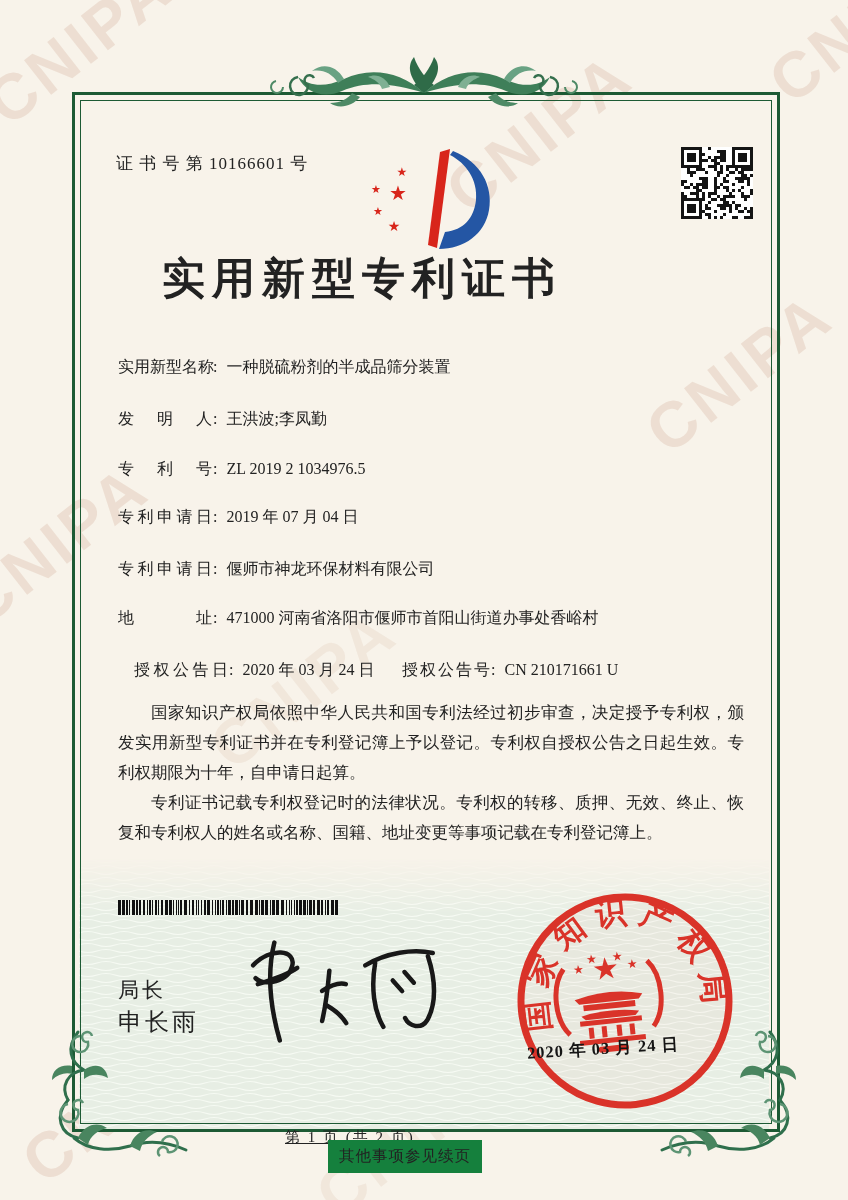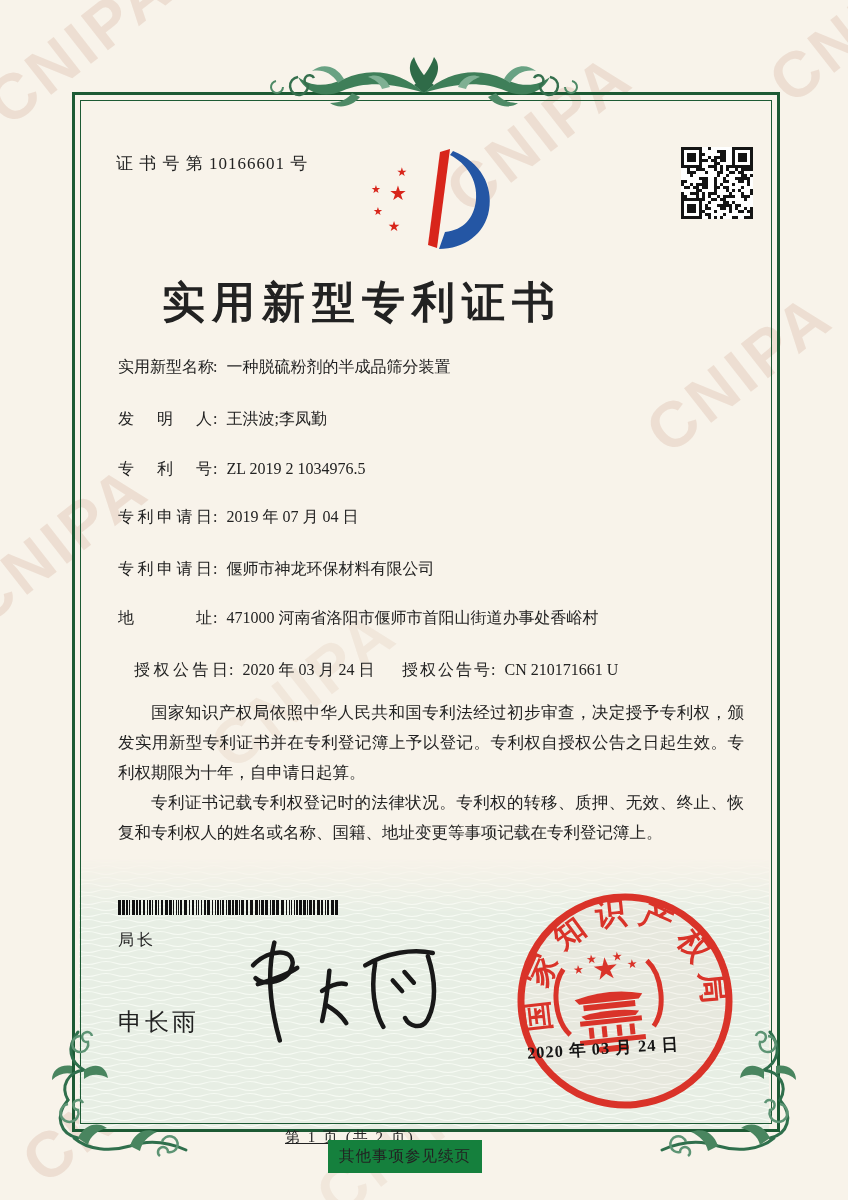--- a/index.html
+++ b/index.html
@@ -24,30 +24,30 @@
   .b-inner{left:80px;top:100px;width:692px;height:1024px;box-sizing:border-box;
     border:1px solid #1d5a34;z-index:2;}
   
   .band{left:79px;top:858px;width:690px;height:272px;z-index:1;background:#e7eee4;
     -webkit-mask-image:linear-gradient(180deg,transparent,#000 55px);
             mask-image:linear-gradient(180deg,transparent,#000 55px);}
   .band svg{display:block;}
   
   .cert-no{left:116px;top:152px;font-size:17px;letter-spacing:1px;z-index:3;}
   .title{left:0;top:250px;width:724px;text-align:center;font-size:43px;
-    font-weight:700;letter-spacing:7px;z-index:3;margin-top:24px;}
+    font-weight:700;letter-spacing:7px;z-index:3;}
   .row{position:absolute;left:118px;font-size:16px;z-index:3;white-space:nowrap;}
   .lbl{display:inline-block;width:94px;text-align:justify;text-align-last:justify;}
   .colon{display:inline-block;margin:0 9px 0 1px;}
   .pair2{position:absolute;left:268px;top:0;white-space:nowrap;font-family:Liberation Serif, serif;}
   .lbl2{display:inline-block;width:88px;text-align:justify;text-align-last:justify;}
   .paras{left:118px;top:698px;width:626px;font-size:16.5px;line-height:30px;
     text-align:justify;z-index:3;}
   .paras p{margin:0;text-indent:2em;}
-  .director-label{left:118px;top:930px;font-size:16px;letter-spacing:3px;z-index:3;}
+  .director-label{left:118px;top:976px;font-size:21px;letter-spacing:3px;z-index:3;}
   .director-name{left:118px;top:1006px;font-size:24px;letter-spacing:3px;z-index:3;}
   .page-info{left:285px;top:1128px;width:240px;font-size:15px;
     letter-spacing:2px;z-index:3;text-decoration:underline;}
   .footer-note{left:328px;top:1140px;width:154px;height:33px;background:#15803d;
     display:flex;align-items:center;justify-content:center;font-size:15.5px;
     letter-spacing:1px;z-index:3;}
   
   .qr{left:681px;top:147px;width:72px;height:72px;background:#fff;z-index:3;}
   .barcode{left:118px;top:900px;width:222px;height:15px;z-index:3;}
   

